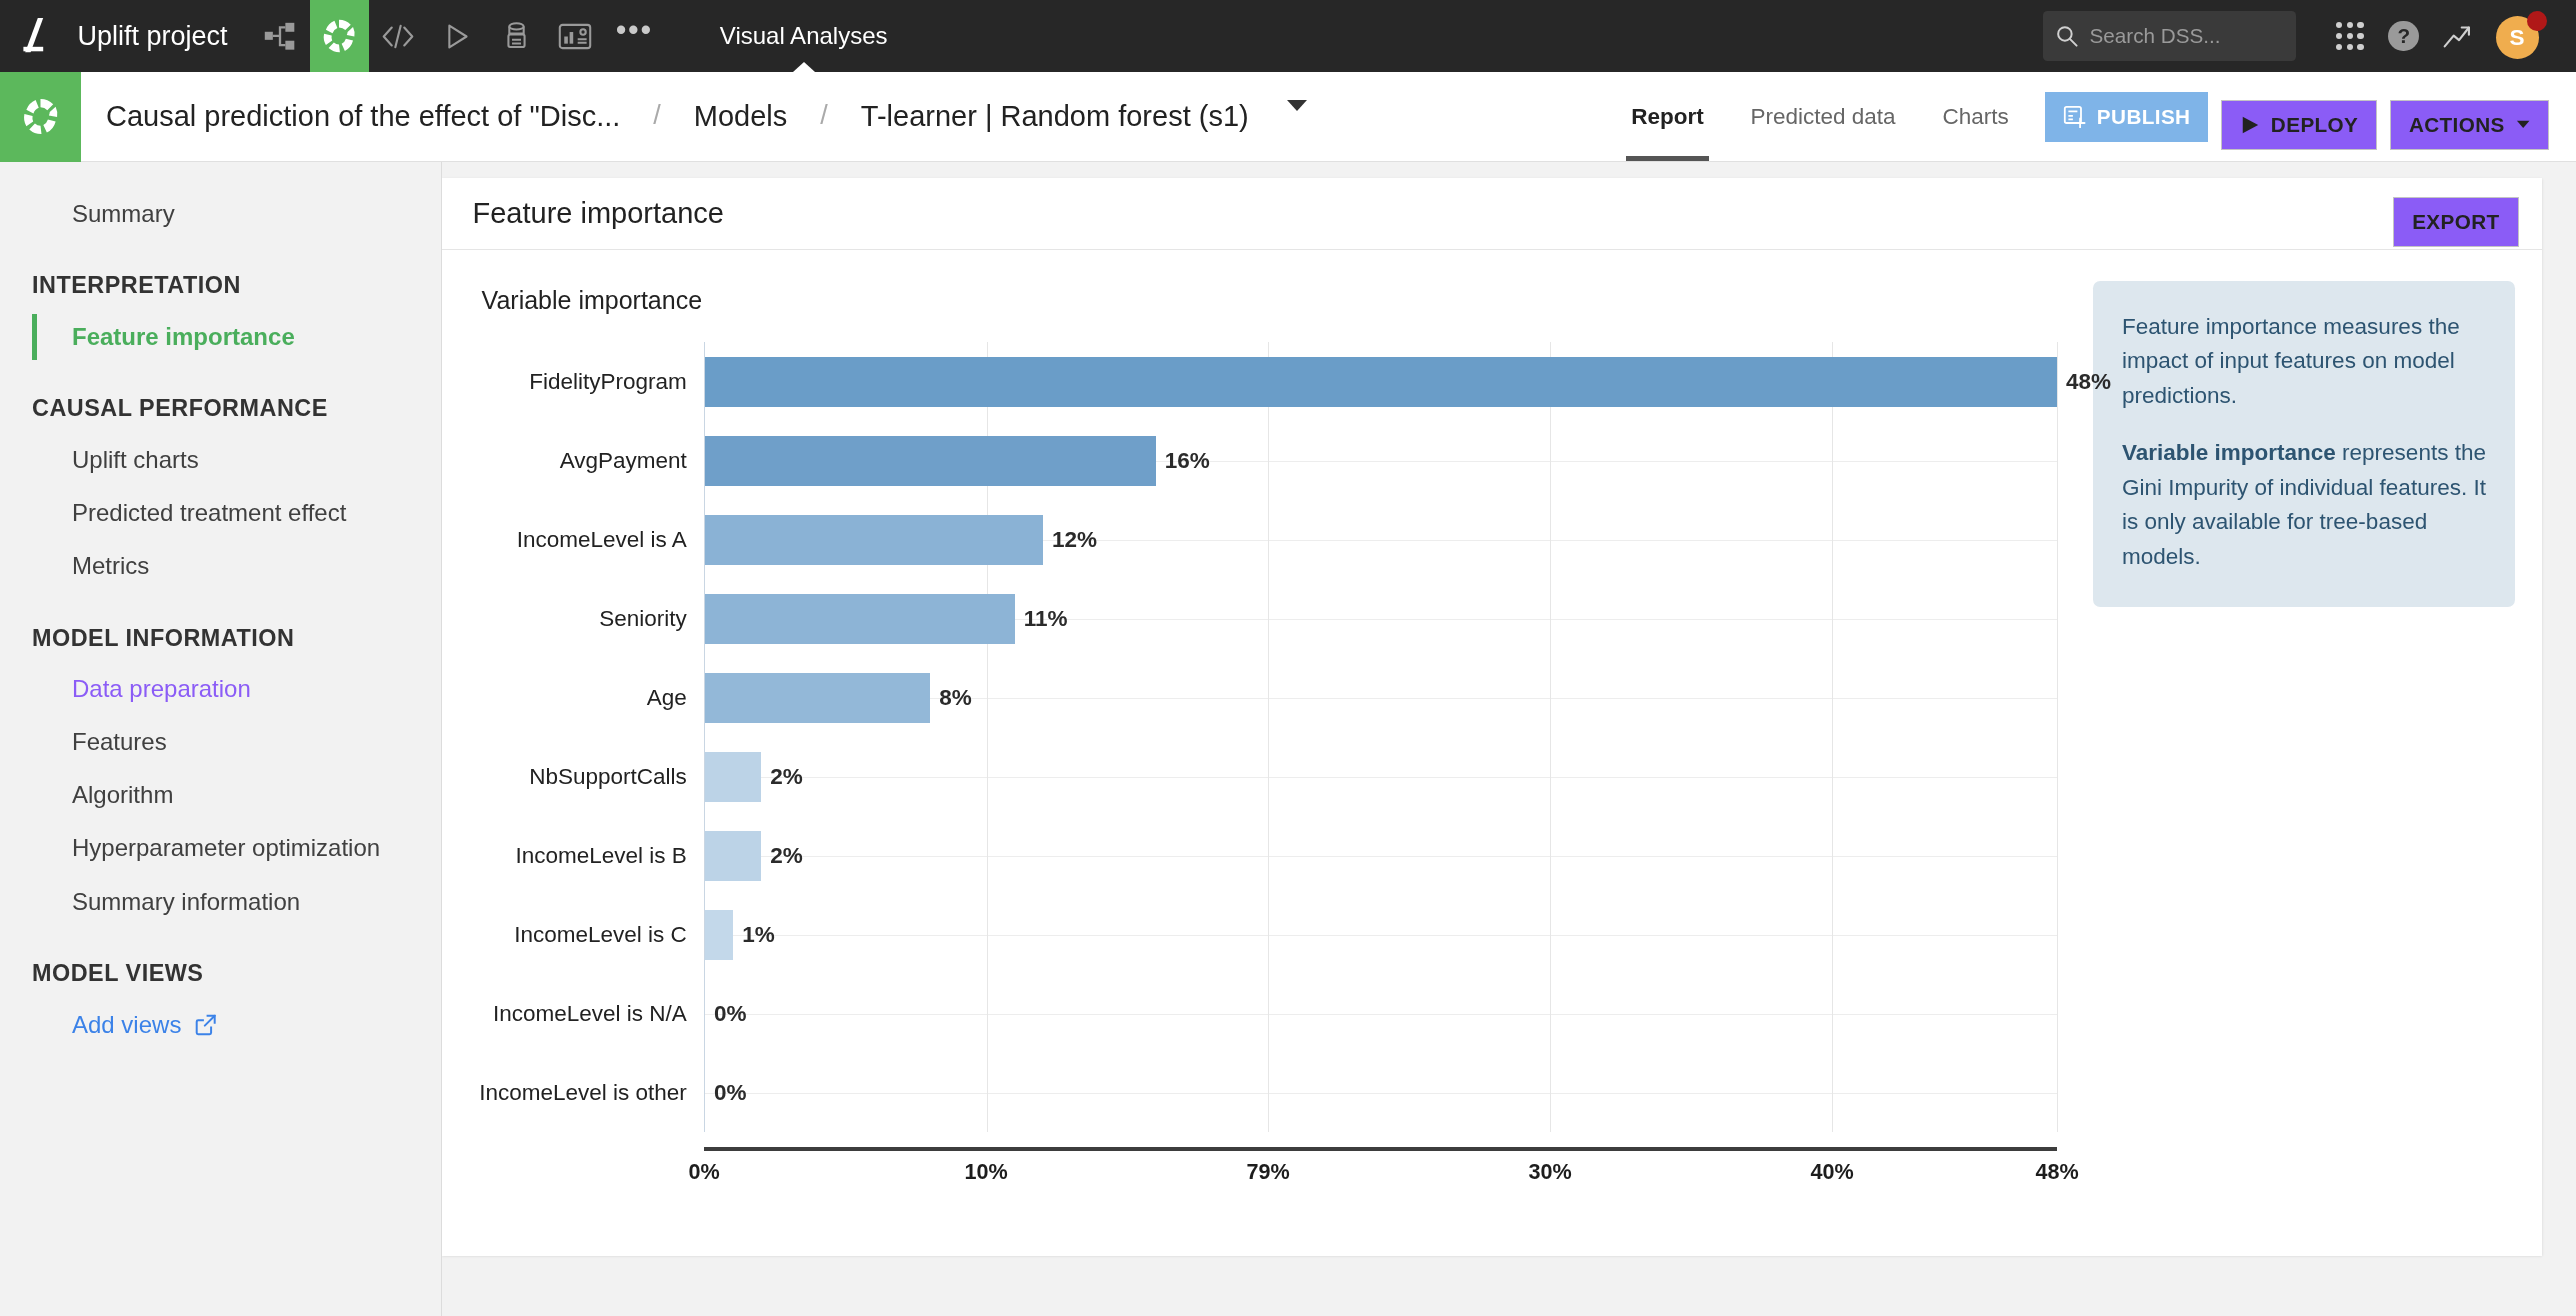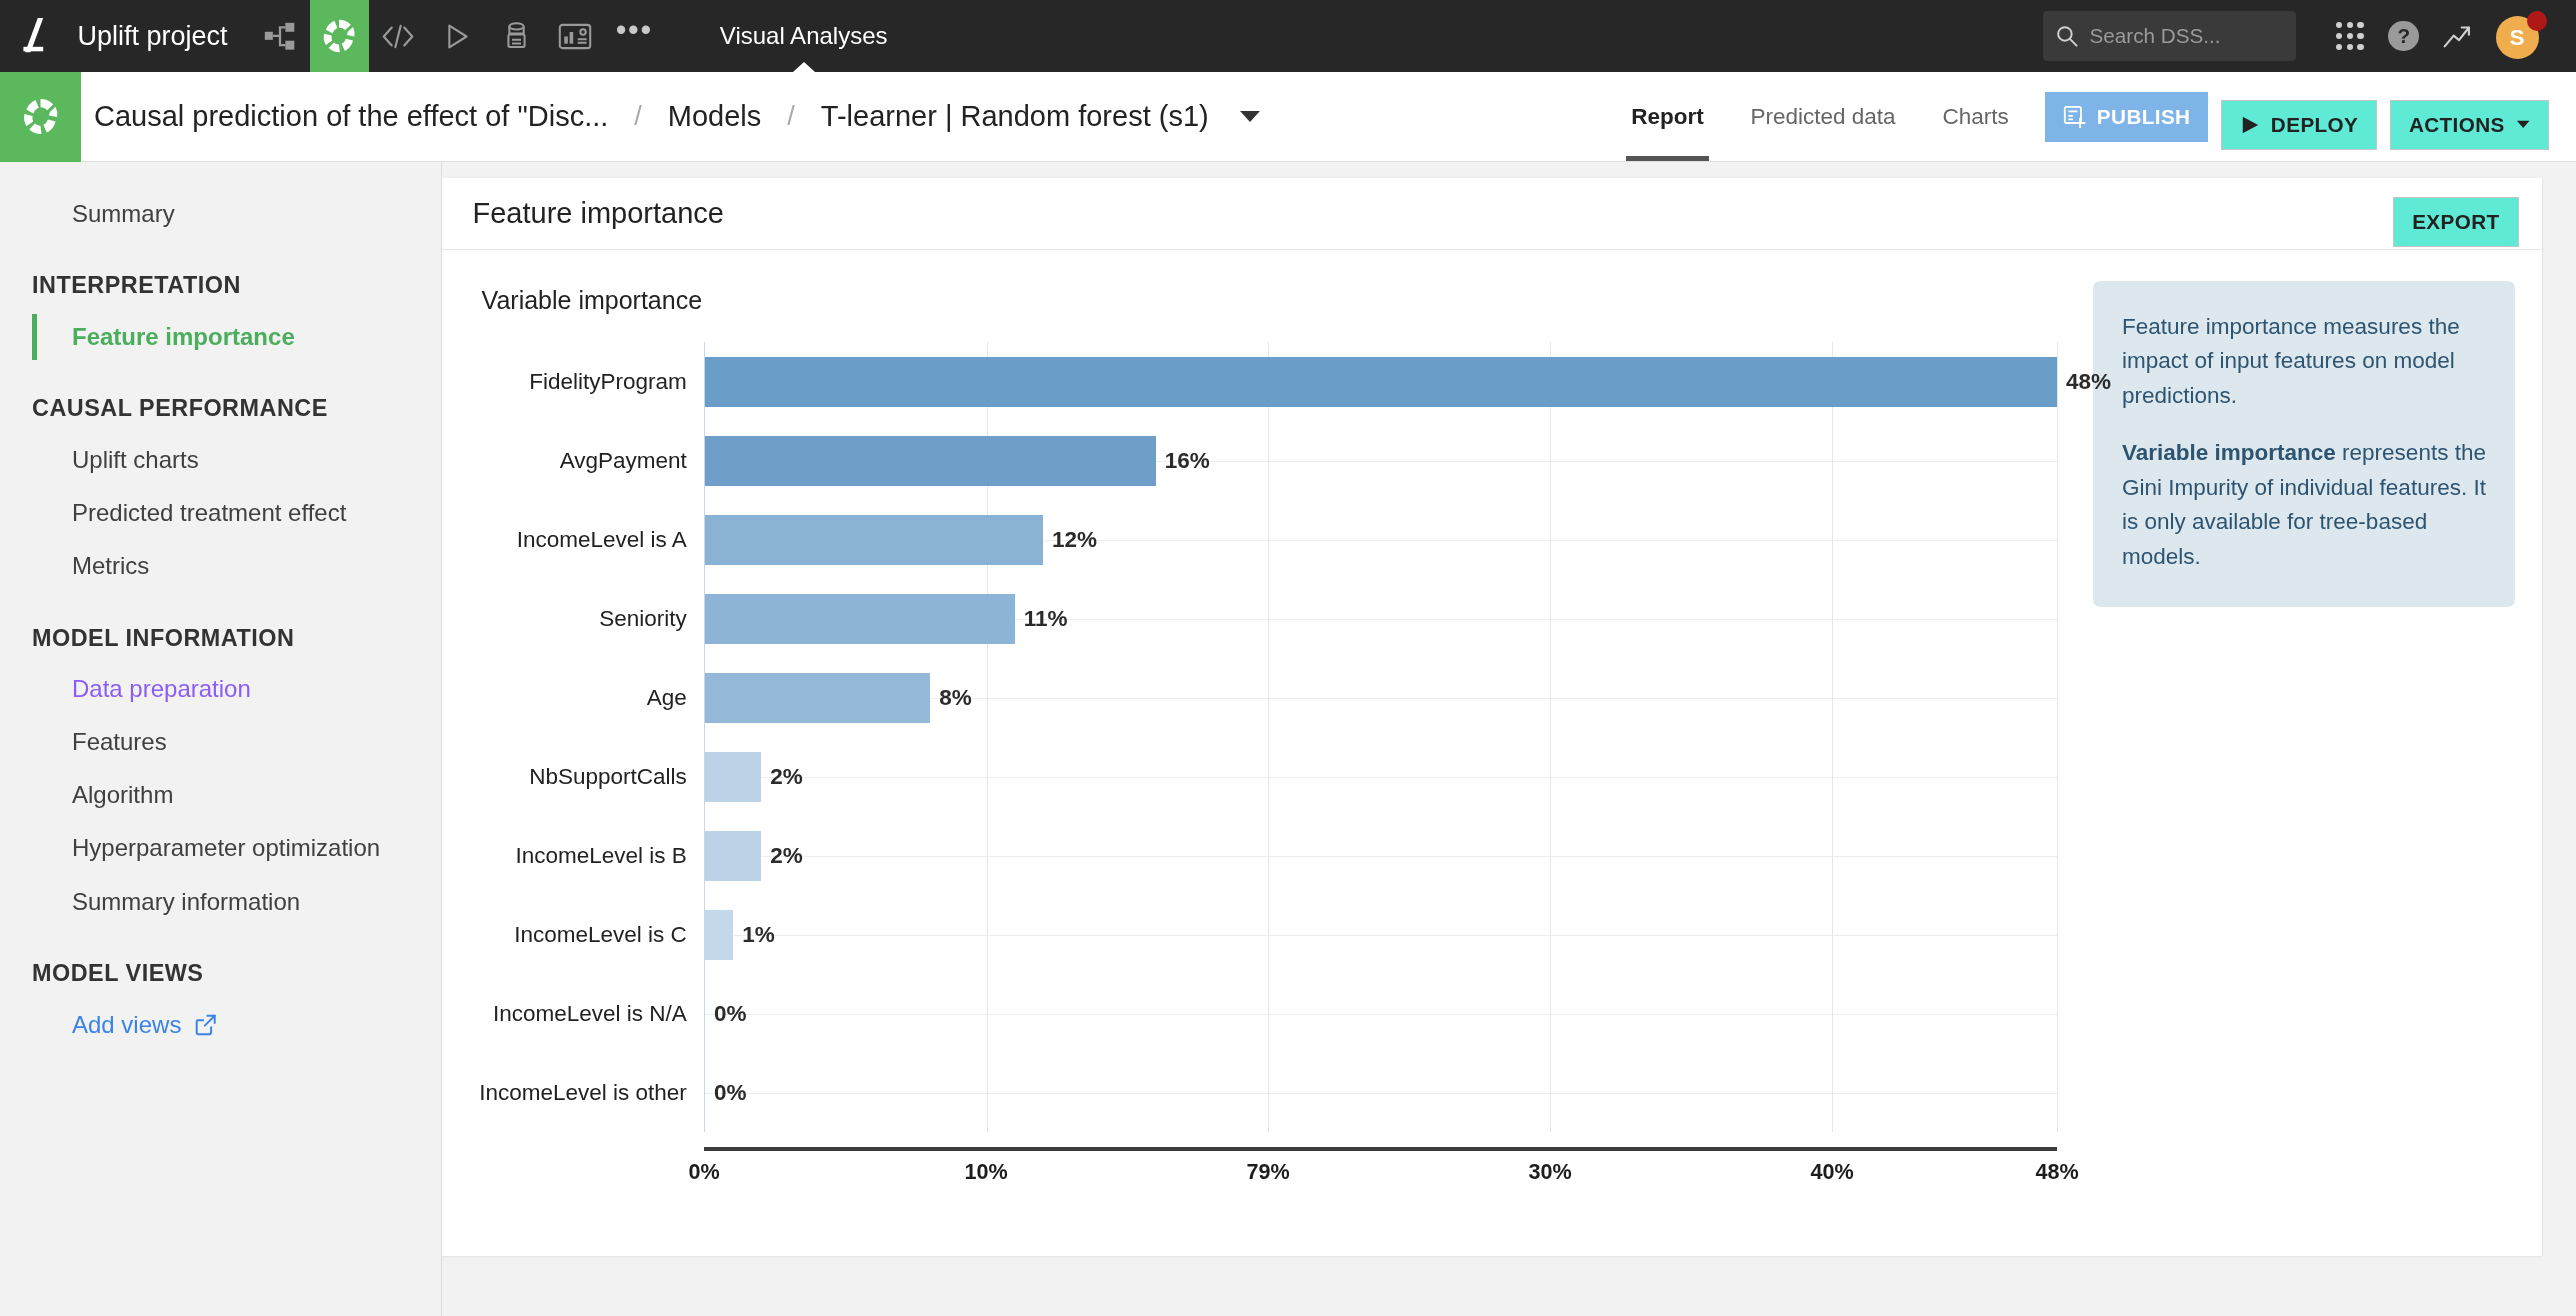--- a/index.html
+++ b/index.html
@@ -89,22 +89,22 @@
     display: flex; align-items: center;
     border-bottom: 0.9px solid #e0e0e0;
     position: relative;
   }
   .header-logo {
     width: 81px; height: 90px; background: #5cb85c;
     display: flex; align-items: center; justify-content: center;
     flex: 0 0 81px;
   }
   .breadcrumb {
-    display: flex; align-items: center; gap: 8px;
-    margin-left: 13px; white-space: nowrap;
+    display: flex; gap: 15px;
+    margin-left: 25px; white-space: nowrap;
   }
   .bc-item { font-size: 29px; color: #222222; }
   .bc-sep { font-size: 27px; color: #aaaaaa; margin: 0 18px; }
   .bc-caret {
     margin-left: 23.4px; width: 0; height: 0;
     border-left: 10px solid transparent;
     border-right: 10px solid transparent;
     border-top: 11.7px solid #333333;
   }
   .header-right {
@@ -119,21 +119,21 @@
   .htab.active::after {
     content: ""; position: absolute; left: 18px; right: 18px; bottom: 0;
     height: 5.4px; background: #555555;
   }
   .btn {
     height: 50px; display: flex; align-items: center; justify-content: center;
     padding: 16px 18px; font-size: 20.7px; font-weight: bold;
     letter-spacing: 0.4px; gap: 10.8px; margin-left: 12.6px;
   }
   .btn-publish { background: #7fb4e8; color: #ffffff; }
-  .btn-outline { background: #5eead4; color: #222222; border: 0.9px solid #c4c4c4; margin-top: 16px; }
+  .btn-outline { background: #8b5cf6; color: #222222; border: 0.9px solid #c4c4c4; margin-top: 16px; }
 
   
   .body { display: flex; height: calc(1317px - 162px); }
 
   
   .sidebar {
     width: 442px; flex: 0 0 442px;
     background: #f2f2f2; border-right: 0.9px solid #dcdcdc;
     padding-top: 25px; overflow: hidden;
   }

